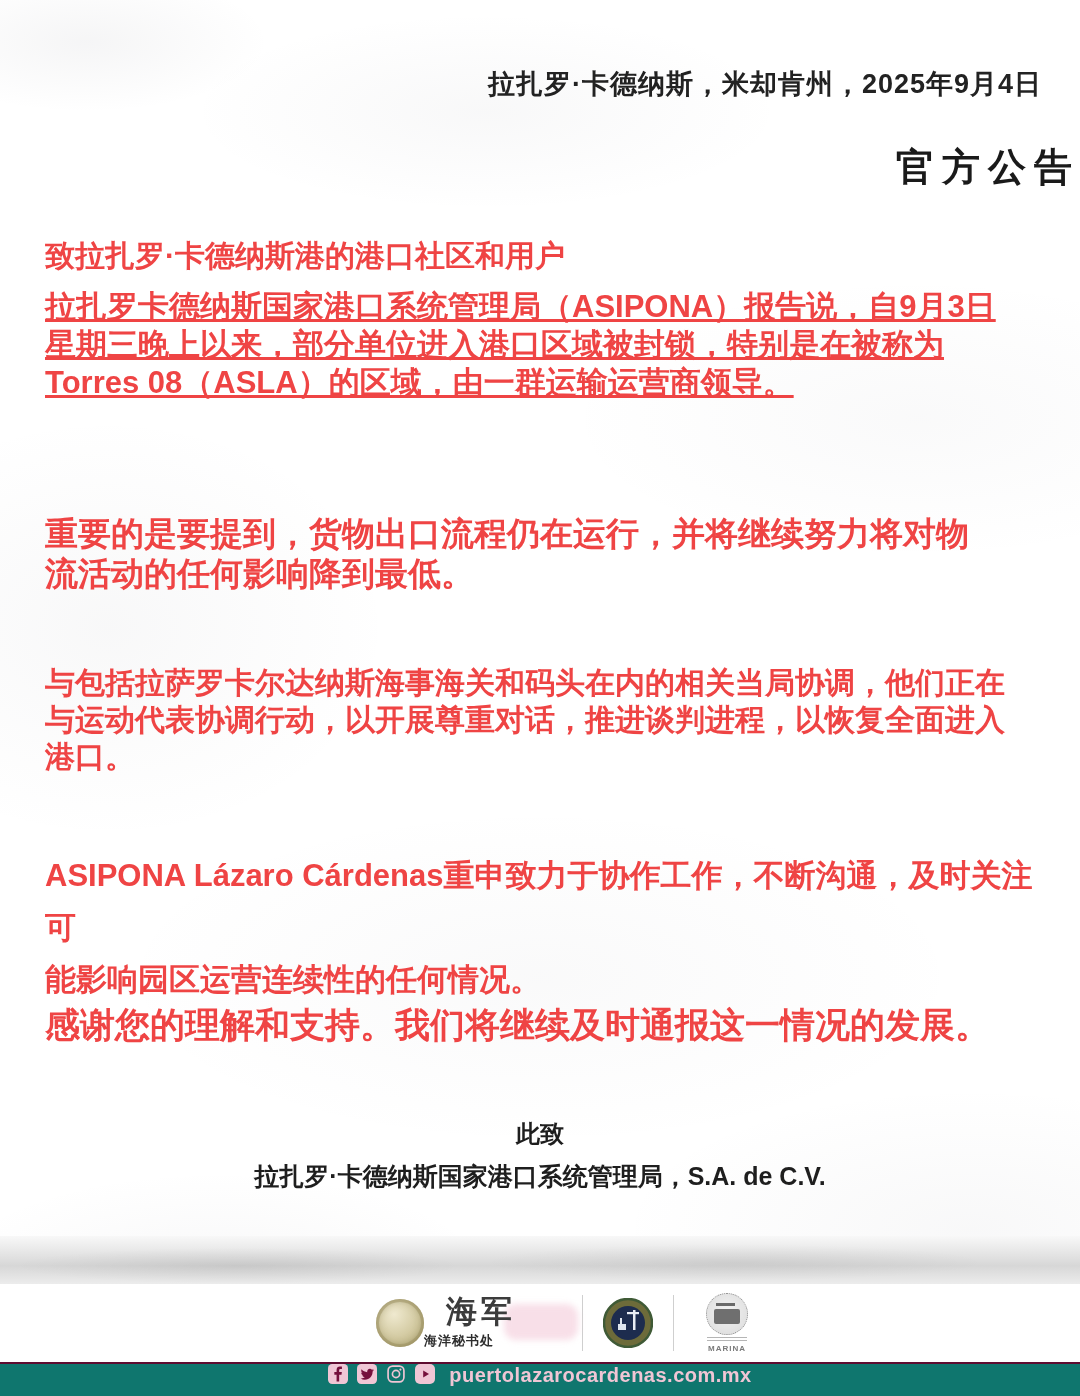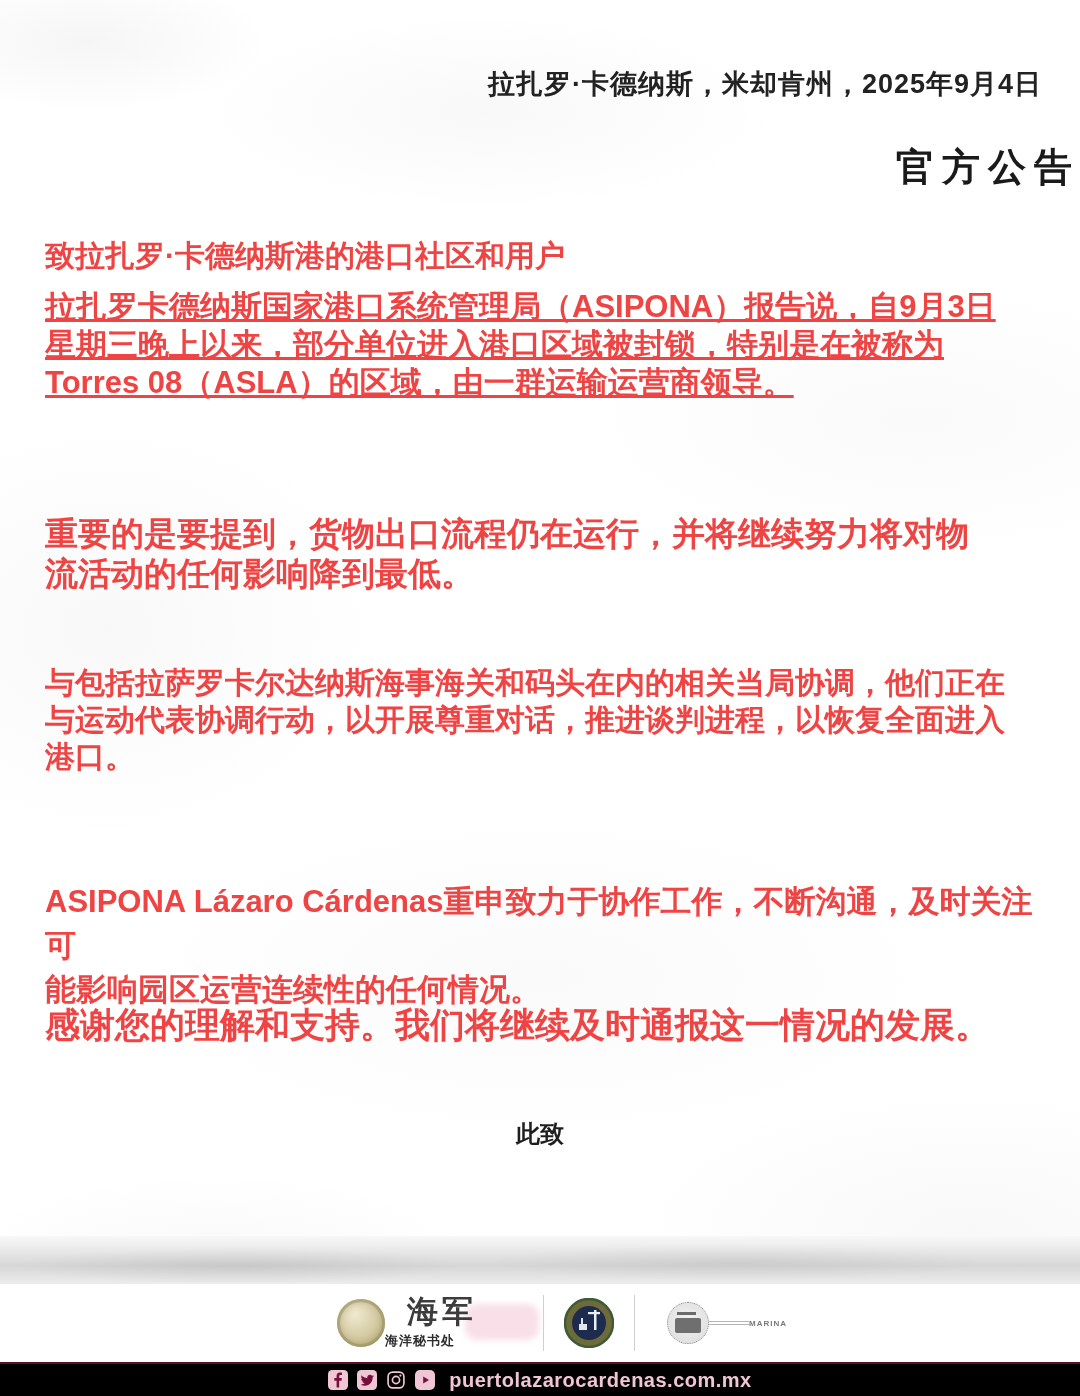--- a/index.html
+++ b/index.html
@@ -29,21 +29,21 @@
     font-size:38px;font-weight:700;letter-spacing:8px;color:#1a1a1a;
   }
   .para{
     position:absolute;left:45px;right:40px;margin:0;
     white-space:pre-line;font-weight:600;color:#ef4444;
   }
   .p1{top:236px;font-size:30px;}
   .p2{top:288px;font-size:31px;line-height:38px;text-decoration:underline;}
   .p3{top:514px;font-size:33px;line-height:40px;}
   .p4{top:664px;font-size:30px;line-height:37px;font-family:Liberation Serif, serif;}
-  .p5{top:880px;font-size:31px;line-height:44px;}
+  .p5{top:850px;font-size:31px;line-height:52px;}
   .p6{top:1002px;font-size:35px;}
   .closing{position:absolute;top:1118px;left:0;width:100%;text-align:center;}
   .salute{font-size:24px;font-weight:600;margin:0;}
   .signature{font-size:25px;font-weight:600;margin:10px 0 0;}
   
   .shadow-band{
     position:absolute;top:1236px;left:0;width:1080px;height:48px;
     background:
       radial-gradient(ellipse 320px 26px at 22% 62%, rgba(0,0,0,.07), transparent 70%),
       radial-gradient(ellipse 360px 26px at 68% 55%, rgba(0,0,0,.06), transparent 70%),
@@ -64,35 +64,35 @@
   .pink-smudge{
     position:absolute;right:-30px;top:8px;width:74px;height:36px;border-radius:12px;
     background:rgba(242,197,214,.55);filter:blur(3px);
   }
   .navy-label{font-size:31px;font-weight:700;color:#3c3c3c;letter-spacing:4px;line-height:1;padding-left:22px;position:relative;}
   .navy-sub{font-size:13px;font-weight:700;color:#2e2e2e;margin-top:5px;letter-spacing:1px;position:relative;}
   .vdiv{width:1px;height:56px;background:#cfcfcf;}
   .d1{margin-left:34px;}
   .d2{margin-left:20px;}
   .coin{margin-left:20px;width:50px;height:50px;}
-  .marina-block{margin-left:32px;display:flex;flex-direction:row;align-items:center;}
+  .marina-block{margin-left:32px;display:flex;flex-direction:column;align-items:center;}
   .marina-circle{
     width:42px;height:42px;border-radius:50%;position:relative;overflow:hidden;
     border:1px dotted #8a8a8a;background:radial-gradient(circle at 50% 45%, #f3f3f3, #dadada);
     box-sizing:border-box;
   }
   .marina-circle::before{content:"";position:absolute;left:9px;top:9px;width:19px;height:3px;background:#6a6a6a;}
   .marina-circle::after{content:"";position:absolute;left:7px;right:7px;top:15px;height:15px;background:#6f6f6f;border-radius:2px;}
   .marina-lines{width:40px;height:6px;margin-top:2px;background:repeating-linear-gradient(180deg,#b5b5b5 0 1px, transparent 1px 3px);}
   .marina-label{font-size:8px;color:#7a7a7a;font-weight:700;letter-spacing:1px;margin-top:1px;}
   
   .bottom-bar{
     position:absolute;top:1362px;left:0;width:1080px;height:34px;box-sizing:border-box;
-    background:#000000;border-top:2px solid #5e0c30;
-    display:flex;align-items:center;justify-content:center;
+    background:#0f766e;border-top:2px solid #5e0c30;
+    display:flex;align-items:flex-start;justify-content:center;
   }
   .social{display:flex;align-items:center;gap:9px;}
   .social .icn{width:20px;height:20px;display:block;}
   .site{margin-left:14px;color:#f0c6d5;font-size:20px;font-weight:700;letter-spacing:.5px;}
 </style>
 </head>
 <body>
 
 <div class="watermark"></div>
 
@@ -108,20 +108,21 @@
 流活动的任何影响降到最低。</p>
 <p class="para p4">与包括拉萨罗卡尔达纳斯海事海关和码头在内的相关当局协调，他们正在
 与运动代表协调行动，以开展尊重对话，推进谈判进程，以恢复全面进入
 港口。</p>
 <p class="para p5">ASIPONA Lázaro Cárdenas重申致力于协作工作，不断沟通，及时关注可
 能影响园区运营连续性的任何情况。</p>
 <p class="para p6">感谢您的理解和支持。我们将继续及时通报这一情况的发展。</p>
 
 <div class="closing">
   <p class="salute">此致</p>
+  <p class="signature">拉扎罗·卡德纳斯国家港口系统管理局，S.A. de C.V.</p>
 </div>
 
 <div class="shadow-band"></div>
 
 <div class="logo-strip">
   <div class="logo-row">
     <div class="gold-seal"></div>
     <div class="navy-block">
       <div class="pink-smudge"></div>
       <div class="navy-label">海军</div>

